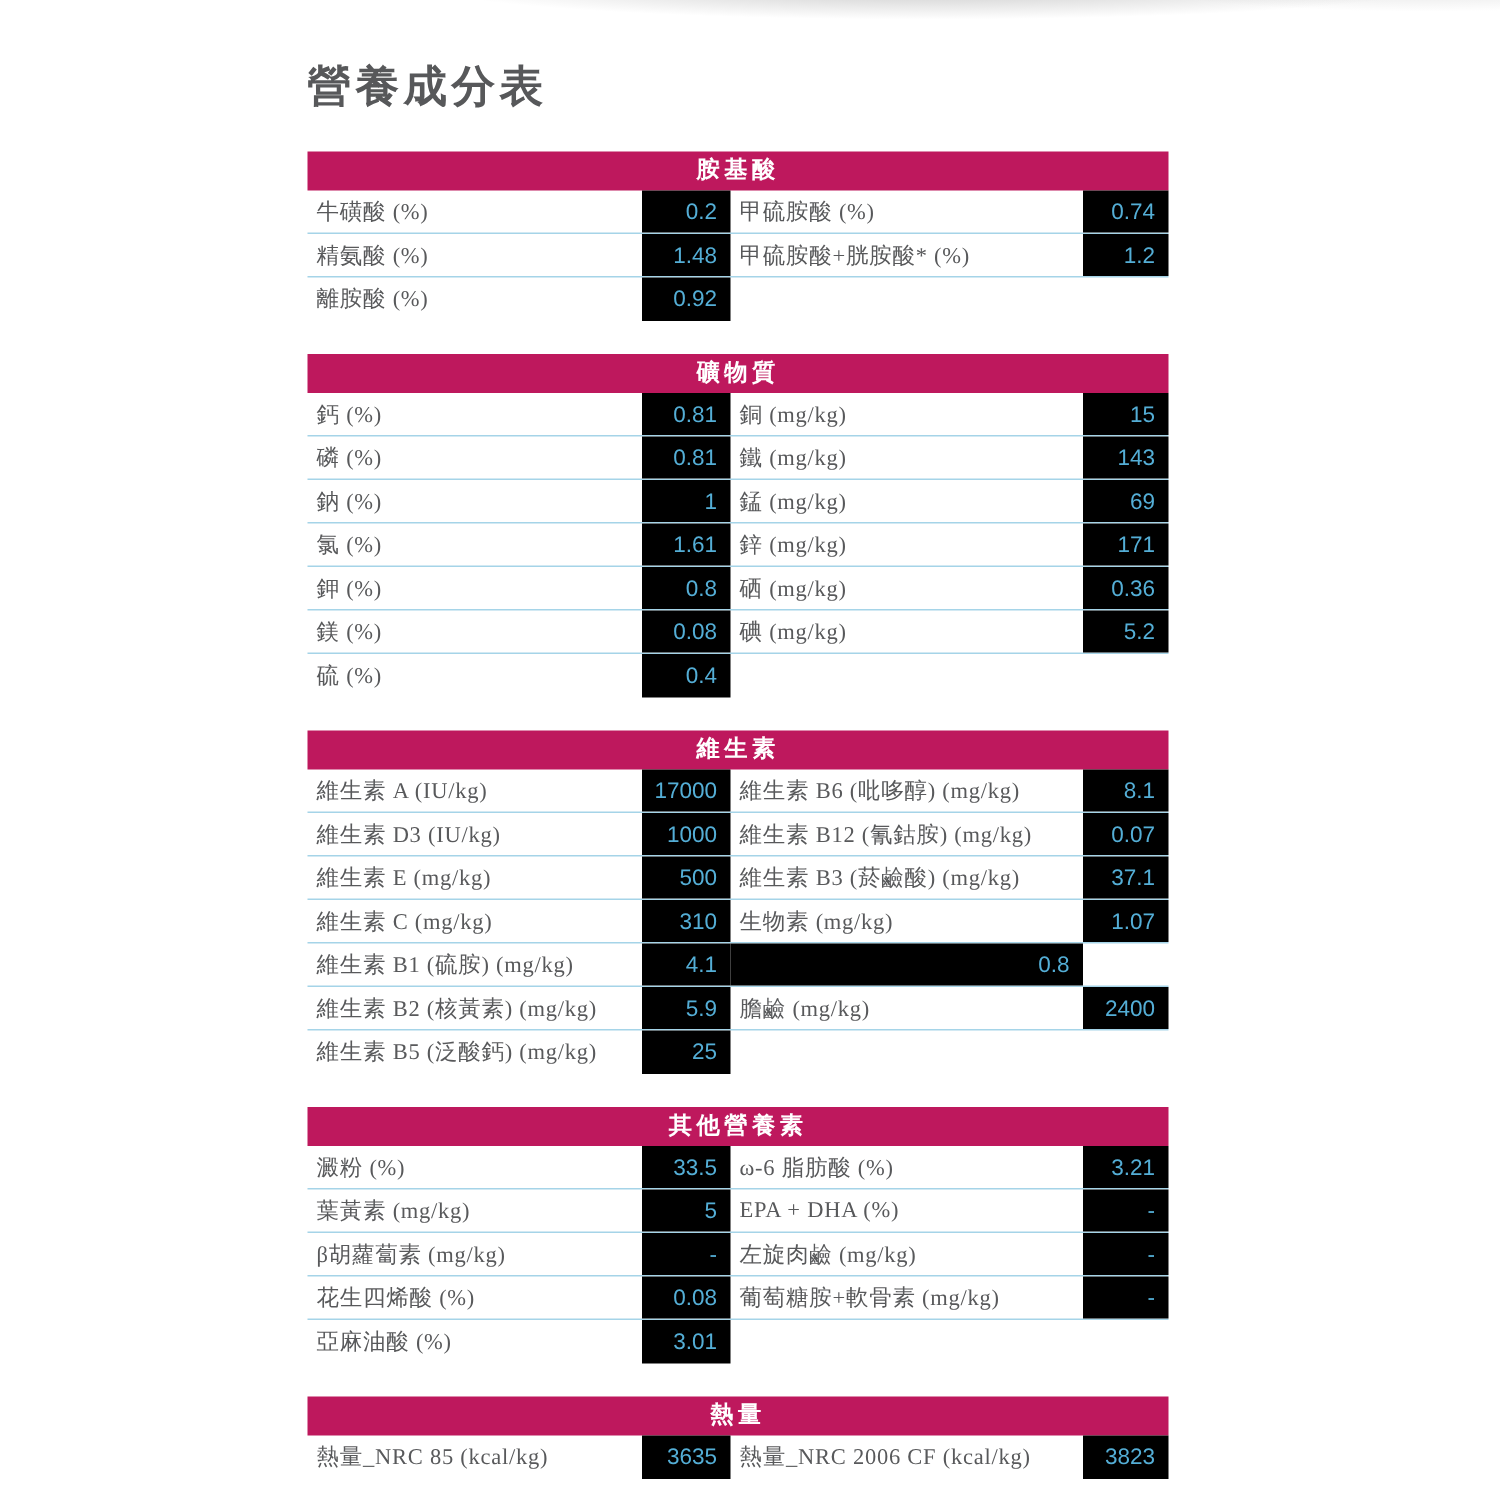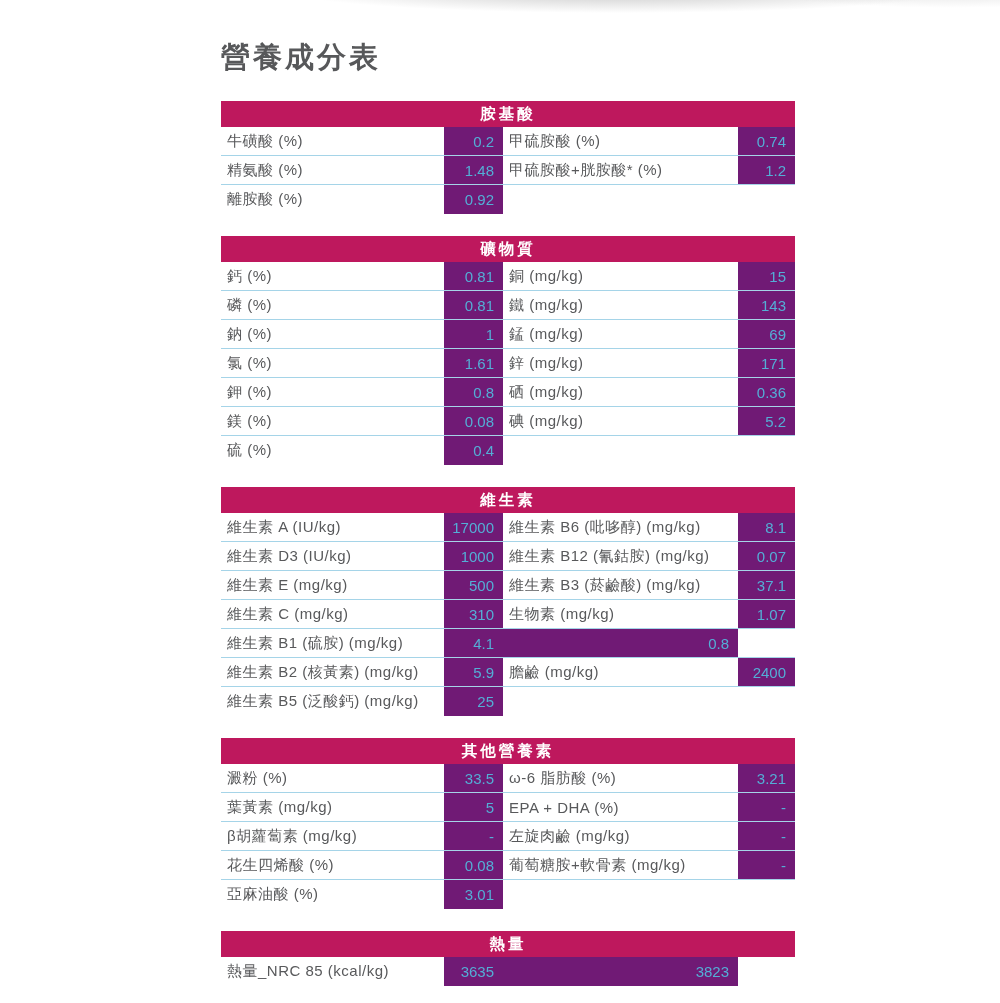--- a/index.html
+++ b/index.html
@@ -14,21 +14,21 @@
     position: absolute;
     top: 0; left: 0; right: 0;
     height: 26px;
     background:
       radial-gradient(ellipse 45% 120% at 62% -40%, rgba(100,100,100,0.38), rgba(255,255,255,0) 75%),
       radial-gradient(ellipse 25% 100% at 95% -50%, rgba(120,120,120,0.25), rgba(255,255,255,0) 80%);
     pointer-events: none;
   }
   .content {
     position: absolute;
-    left: 221px;
+    left: 205px;
     top: 38px;
     width: 574px;
   }
   .page-title {
     font-size: 29px;
     font-weight: bold;
     color: #57585a;
     letter-spacing: 3px;
     margin-bottom: 23px;
   }
@@ -51,23 +51,24 @@
     height: 29px;
     border-bottom: 1px solid #a5d4e8;
   }
   .row:last-child { border-bottom: none; }
   .cell { height: 100%; display: flex; align-items: center; font-size: 15px; }
   .cell.label {
     color: #58595b;
     padding-left: 6px;
     letter-spacing: 0.5px;
     white-space: nowrap;
+    font-family: Liberation Serif, serif;
   }
   .cell.value {
-    background: #701a75;
+    background: #000000;
     color: #54aed6;
     justify-content: flex-end;
     padding-right: 9px;
   }
   .cell.value.empty { background: transparent; }
 </style>
 </head>
 <body>
 
 <div class="top-shadow"></div>
@@ -216,17 +217,18 @@
           <div class="cell value">3.01</div>
           <div class="cell label"></div>
           <div class="cell value empty"></div>
         </div>
       </section>
       <section>
         <div class="sec-header">熱量</div>
         <div class="row">
           <div class="cell label">熱量_NRC 85 (kcal/kg)</div>
           <div class="cell value">3635</div>
+          <div class="cell label">熱量_NRC 2006 CF (kcal/kg)</div>
           <div class="cell value">3823</div>
         </div>
       </section>
     </main>
 </div>
 
 </body></html>

